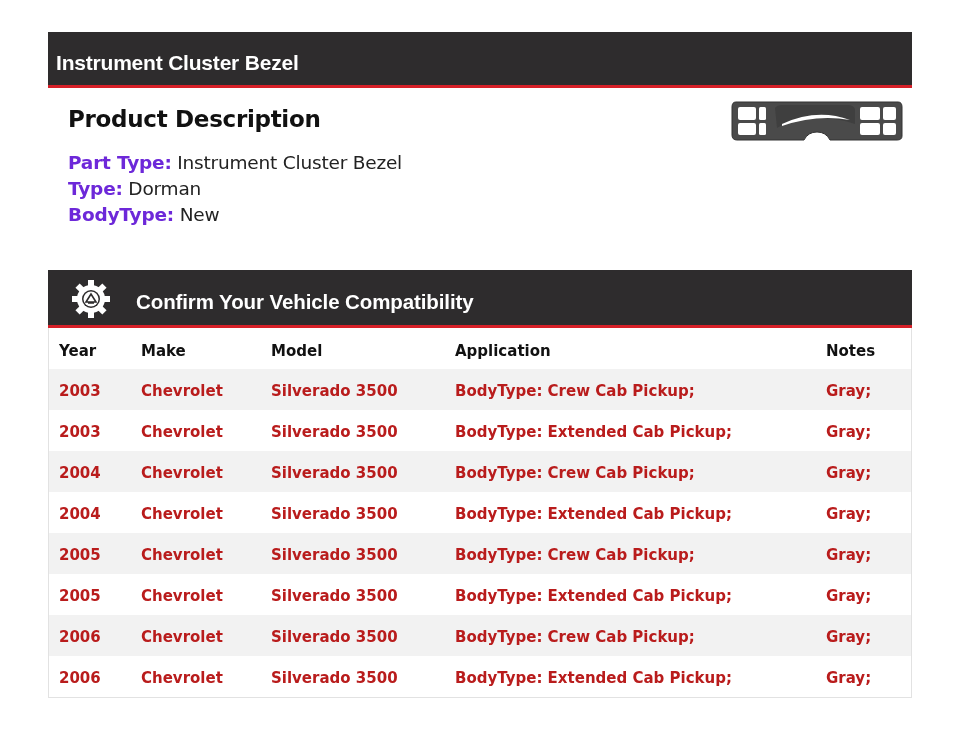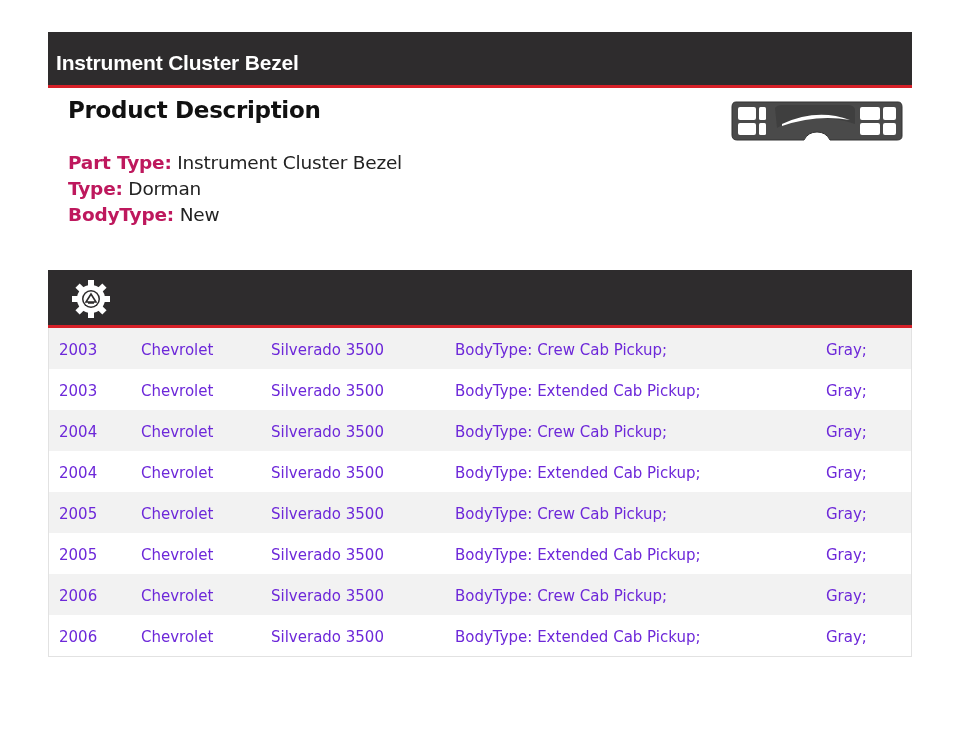--- a/index.html
+++ b/index.html
@@ -1,27 +1,27 @@
 <!DOCTYPE html>
 <html><head>
   <meta charset="utf-8">
   <style>
     html, body { margin: 0; padding: 0; background: #ffffff; }
     body { width: 960px; height: 729px; position: relative; font-family: "DejaVu Sans", sans-serif; color: #111; overflow: hidden; }
     .title-bar { position: absolute; left: 48px; top: 32px; width: 864px; height: 56px; background: #2e2c2d; border-bottom: 3px solid #d62028; box-sizing: border-box; }
     .title-bar .t { position: absolute; left: 8px; top: 19px; font-family: "Liberation Sans", sans-serif; font-weight: bold; font-size: 21px; color: #fff; letter-spacing: -0.2px; }
-    .desc-h { position: absolute; left: 68px; top: 97px; font-weight: bold; font-size: 23px; color: #111; letter-spacing: -0.3px; }
+    .desc-h { position: absolute; left: 68px; top: 106px; font-weight: bold; font-size: 23px; color: #111; letter-spacing: -0.3px; }
     .spec { position: absolute; left: 68px; font-size: 18.5px; color: #222; letter-spacing: -0.2px; }
-    .spec b { color: #be185d; }
+    .spec b { color: #6d28d9; }
     .product-img { position: absolute; left: 730px; top: 98px; width: 174px; height: 46px; }
     .compat-bar { position: absolute; left: 48px; top: 270px; width: 864px; height: 58px; background: #2e2c2d; border-bottom: 3px solid #d62028; box-sizing: border-box; }
     .compat-bar .gear { position: absolute; left: 22px; top: 8px; width: 42px; height: 42px; }
     .compat-bar .t { position: absolute; left: 88px; top: 20px; font-family: "Liberation Sans", sans-serif; font-weight: bold; font-size: 20.5px; color: #fff; letter-spacing: -0.1px; }
     .table { position: absolute; left: 48px; top: 328px; width: 864px; border-left: 1px solid #e2e2e2; border-right: 1px solid #e2e2e2; border-bottom: 1px solid #e2e2e2; box-sizing: border-box; }
-    .row { position: relative; height: 41px; font-size: 15px; color: #6d28d9; }
+    .row { position: relative; height: 41px; font-size: 15px; color: #b91c1c; font-weight: bold; }
     .row.head { height: 41px; font-weight: bold; color: #111; }
     .row.alt { background: #f2f2f2; }
     .row .c { position: absolute; top: 13px; white-space: nowrap; }
     .row.head .c { top: 14px; }
     .c1 { left: 10px; } .c2 { left: 92px; } .c3 { left: 222px; } .c4 { left: 406px; } .c5 { left: 777px; }
   </style>
 </head>
 <body>
 
 <div class="title-bar">
@@ -58,23 +58,31 @@
       <rect x="32" y="18" width="8" height="6"></rect>
       <rect x="18" y="2" width="6" height="8" transform="rotate(45 21 21)"></rect>
       <rect x="18" y="32" width="6" height="8" transform="rotate(45 21 21)"></rect>
       <rect x="2" y="18" width="8" height="6" transform="rotate(45 21 21)"></rect>
       <rect x="32" y="18" width="8" height="6" transform="rotate(45 21 21)"></rect>
     </g>
     <circle cx="21" cy="21" r="9" fill="#2e2c2d"></circle>
     <circle cx="21" cy="21" r="7.5" fill="#fff"></circle>
     <path d="M16 24 L21 16 L26 24 Z M18 25 L24 25" stroke="#2e2c2d" stroke-width="1.6" fill="none"></path>
   </svg>
+  <span class="t">Confirm Your Vehicle Compatibility</span>
 </div>
 
 <div class="table">
+  <div class="row head">
+    <span class="c c1">Year</span>
+    <span class="c c2">Make</span>
+    <span class="c c3">Model</span>
+    <span class="c c4">Application</span>
+    <span class="c c5">Notes</span>
+  </div>
   <div class="row alt">
     <span class="c c1">2003</span>
     <span class="c c2">Chevrolet</span>
     <span class="c c3">Silverado 3500</span>
     <span class="c c4">BodyType: Crew Cab Pickup;</span>
     <span class="c c5">Gray;</span>
   </div>
   <div class="row">
     <span class="c c1">2003</span>
     <span class="c c2">Chevrolet</span>

